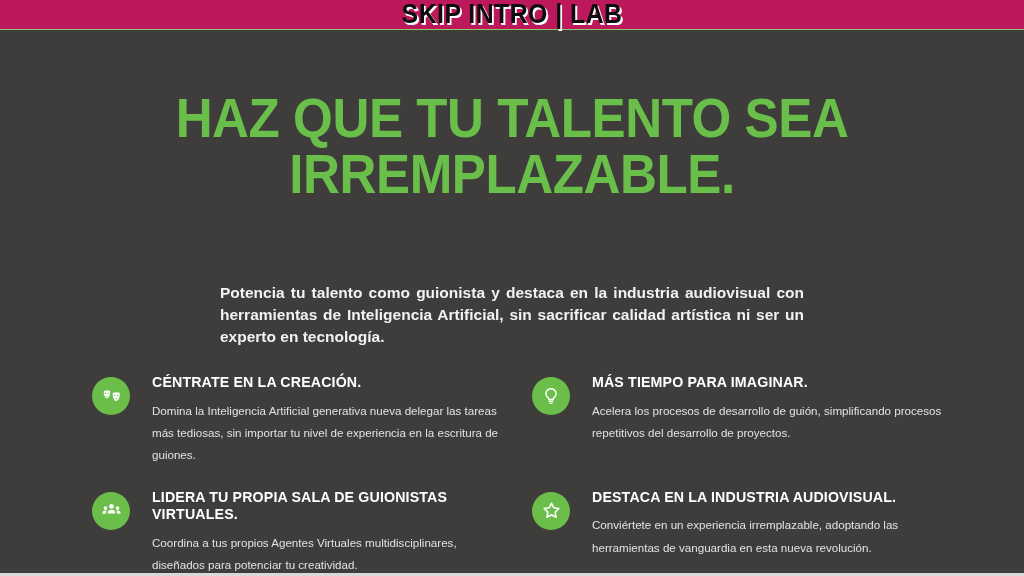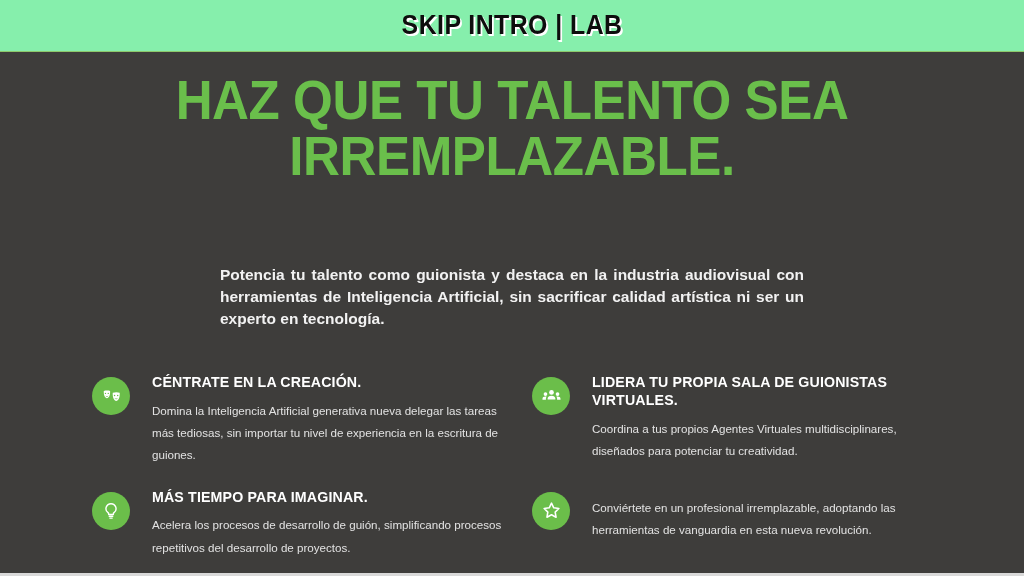--- a/index.html
+++ b/index.html
@@ -6,40 +6,40 @@
   html, body {
     width:1024px; height:576px;
     font-family:"Liberation Sans", sans-serif;
     background:#3e3d3b;
     overflow:hidden;
   }
   .page { position:relative; width:1024px; height:576px; background:#3e3d3b; }
 
   
   .topbar {
-    height:52px; width:100%;
-    background:#86efac;
+    height:30px; width:100%;
+    background:#be185d;
     display:flex; align-items:center; justify-content:center;
     border-bottom:1px solid #8cc96c;
   }
   .brand {
     font-family:"Liberation Sans", sans-serif;
     font-weight:bold;
     font-size:27px;
     letter-spacing:0.5px;
     color:#0d0d0d;
     transform:scaleX(0.92);
     text-shadow:
        1.5px 1.5px 0 #ffffff,
        2px 2px 0 rgba(255,255,255,0.85);
     white-space:nowrap;
   }
 
   
-  .hero { padding-top:20px; text-align:center; }
+  .hero { padding-top:60px; text-align:center; }
   .headline {
     color:#6abf4b;
     font-weight:bold;
     font-size:55px;
     line-height:1.02;
     letter-spacing:-0.5px;
     transform:scaleX(0.93);
     text-transform:uppercase;
   }
   .headline .l2 { display:block; }
@@ -125,58 +125,59 @@
           <path d="M3.2 5.6c2.6-.7 5-.7 7.2 0 .1 2.4-.1 4.4-.8 5.9-.7 1.6-1.7 2.4-2.8 2.4s-2.1-.8-2.8-2.4c-.7-1.5-.9-3.5-.8-5.9zm1.9 2.1a.75.75 0 1 0 0 1.5.75.75 0 0 0 0-1.5zm3.2 0a.75.75 0 1 0 0 1.5.75.75 0 0 0 0-1.5zM5 11.1c.5.7 1.1 1.1 1.8 1.1s1.3-.4 1.8-1.1c-1.1.4-2.4.4-3.6 0z"></path>
           <path d="M13.4 7.8c2.9-.8 5.6-.8 8 0 .1 2.7-.1 4.9-.9 6.6-.8 1.8-1.9 2.7-3.1 2.7s-2.3-.9-3.1-2.7c-.8-1.7-1-3.9-.9-6.6zm2.1 2.3a.85.85 0 1 0 0 1.7.85.85 0 0 0 0-1.7zm3.6 0a.85.85 0 1 0 0 1.7.85.85 0 0 0 0-1.7zm-3.7 3.8c.6.8 1.3 1.2 2 1.2s1.4-.4 2-1.2c-1.3.5-2.7.5-4 0z"></path>
         </svg>
       </span>
       <div class="f-body">
         <div class="f-title">CÉNTRATE EN LA CREACIÓN.</div>
         <div class="f-desc">Domina la Inteligencia Artificial generativa nueva delegar las tareas más tediosas, sin importar tu nivel de experiencia en la escritura de guiones.</div>
       </div>
     </div>
 
+    <div class="feature col-left">
+      <span class="f-icon">
+        <svg width="20" height="20" viewBox="0 0 24 24" fill="none" stroke="#ffffff" stroke-width="1.7" stroke-linecap="round" stroke-linejoin="round">
+          <path d="M12 3.2a6 6 0 0 0-3.6 10.8c.5.4.8 1 .8 1.6v.6h5.6v-.6c0-.6.3-1.2.8-1.6A6 6 0 0 0 12 3.2z"></path>
+          <path d="M9.9 18.2h4.2"></path>
+          <path d="M10.6 20.5h2.8"></path>
+        </svg>
+      </span>
+      <div class="f-body">
+        <div class="f-title">MÁS TIEMPO PARA IMAGINAR.</div>
+        <div class="f-desc">Acelera los procesos de desarrollo de guión, simplificando procesos repetitivos del desarrollo de proyectos.</div>
+      </div>
+    </div>
+
     <div class="feature col-right">
       <span class="f-icon">
         <svg width="21" height="21" viewBox="0 0 24 24" fill="#ffffff">
           <circle cx="12" cy="7.4" r="2.7"></circle>
           <path d="M12 11.2c-2.6 0-4.4 1.4-4.4 3.1v1.2h8.8v-1.2c0-1.7-1.8-3.1-4.4-3.1z"></path>
           <circle cx="5.1" cy="9.2" r="2.1"></circle>
           <path d="M5.1 12.1c-2 0-3.4 1.1-3.4 2.4v1.1h3.9v-1.3c0-.8.3-1.5.9-2.1-.4-.1-.9-.1-1.4-.1z"></path>
           <circle cx="18.9" cy="9.2" r="2.1"></circle>
           <path d="M18.9 12.1c-.5 0-1 0-1.4.1.6.6.9 1.3.9 2.1v1.3h3.9v-1.1c0-1.3-1.4-2.4-3.4-2.4z"></path>
         </svg>
       </span>
       <div class="f-body">
         <div class="f-title">LIDERA TU PROPIA SALA DE GUIONISTAS VIRTUALES.</div>
         <div class="f-desc">Coordina a tus propios Agentes Virtuales multidisciplinares, diseñados para potenciar tu creatividad.</div>
       </div>
     </div>
 
-    <div class="feature col-left">
-      <span class="f-icon">
-        <svg width="20" height="20" viewBox="0 0 24 24" fill="none" stroke="#ffffff" stroke-width="1.7" stroke-linecap="round" stroke-linejoin="round">
-          <path d="M12 3.2a6 6 0 0 0-3.6 10.8c.5.4.8 1 .8 1.6v.6h5.6v-.6c0-.6.3-1.2.8-1.6A6 6 0 0 0 12 3.2z"></path>
-          <path d="M9.9 18.2h4.2"></path>
-          <path d="M10.6 20.5h2.8"></path>
-        </svg>
-      </span>
-      <div class="f-body">
-        <div class="f-title">MÁS TIEMPO PARA IMAGINAR.</div>
-        <div class="f-desc">Acelera los procesos de desarrollo de guión, simplificando procesos repetitivos del desarrollo de proyectos.</div>
-      </div>
-    </div>
-
     <div class="feature col-right">
       <span class="f-icon">
         <svg width="21" height="21" viewBox="0 0 24 24" fill="none" stroke="#ffffff" stroke-width="1.8" stroke-linejoin="round">
           <path d="M12 3.6l2.6 5.3 5.8.85-4.2 4.1 1 5.8-5.2-2.74-5.2 2.74 1-5.8-4.2-4.1 5.8-.85z"></path>
         </svg>
       </span>
       <div class="f-body">
-        <div class="f-desc">Conviértete en un profesional irremplazable, adoptando las herramientas de vanguardia en esta nueva revolución.</div>
+        <div class="f-title">DESTACA EN LA INDUSTRIA AUDIOVISUAL.</div>
+        <div class="f-desc">Conviértete en un experiencia irremplazable, adoptando las herramientas de vanguardia en esta nueva revolución.</div>
       </div>
     </div>
 
   </div>
 
   <div class="bottom-strip"></div>
 </div>
 
 </body></html>

